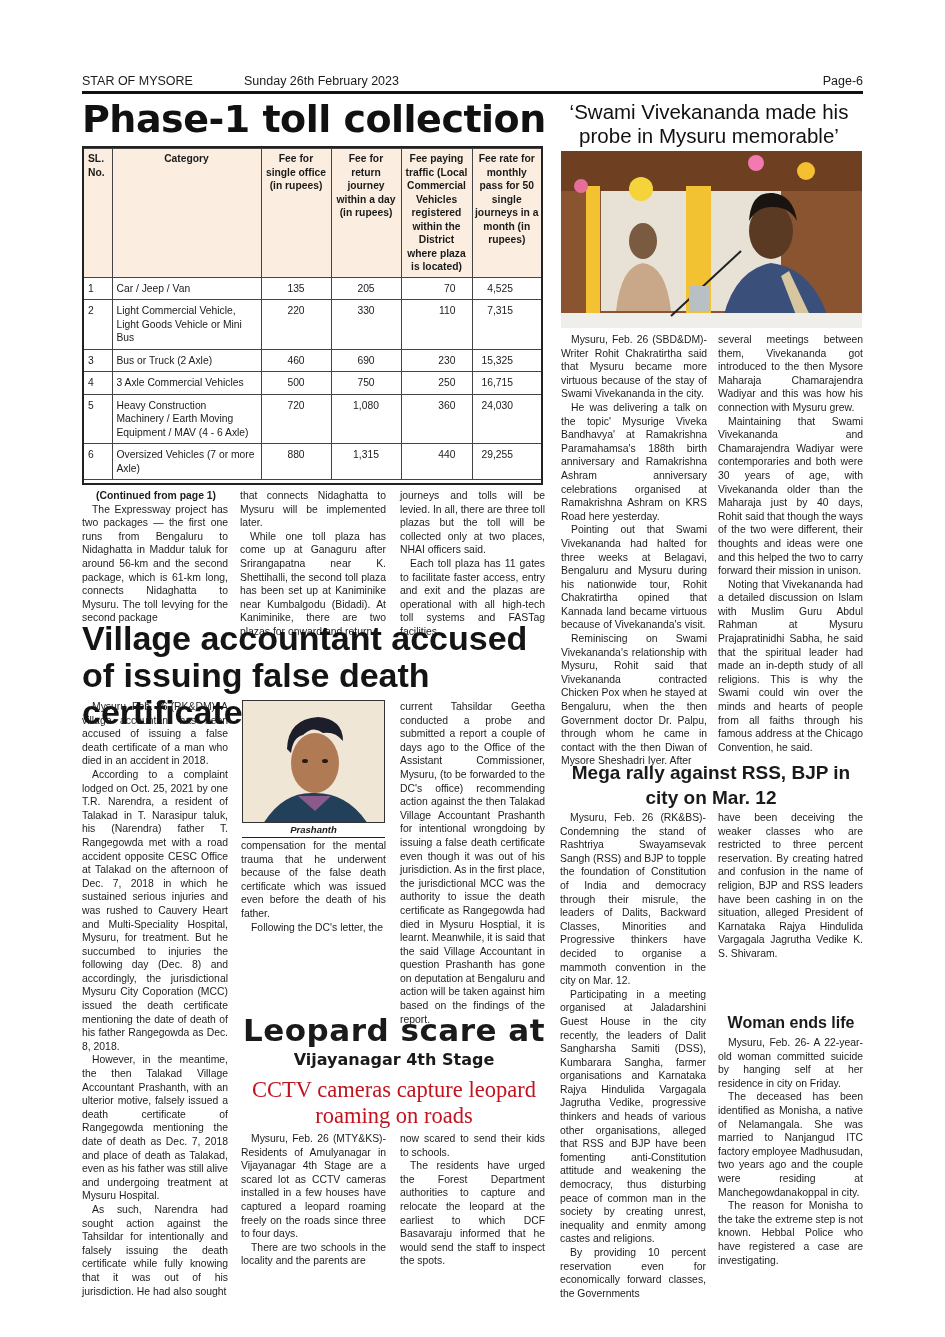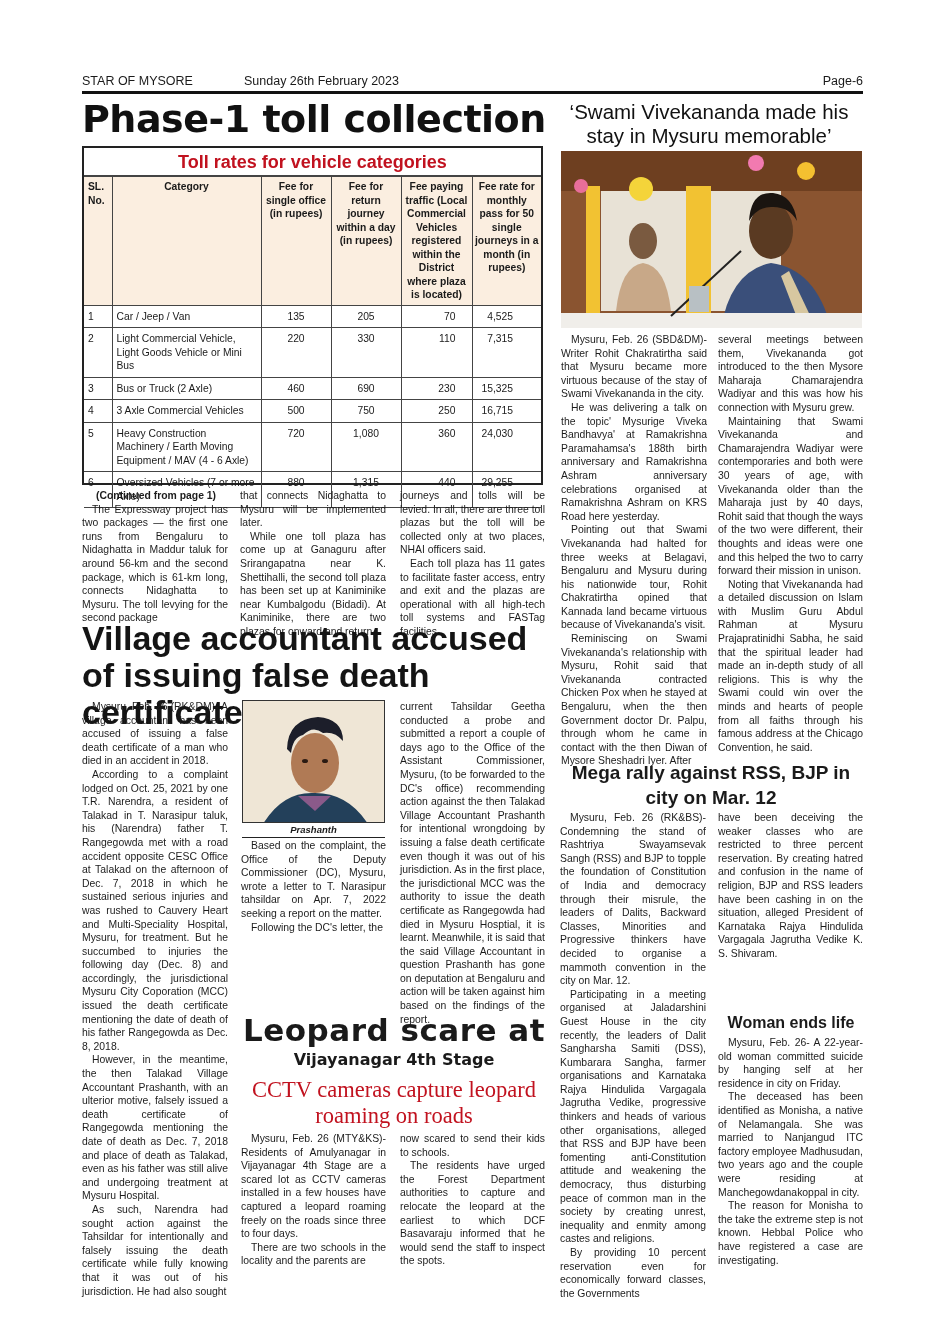--- a/index.html
+++ b/index.html
@@ -54,21 +54,20 @@
 <div class="masthead">
   <span class="paper">STAR OF MYSORE</span>
   <span class="date">Sunday 26th February 2023</span>
   <span class="page">Page-6</span>
 </div>
 <div class="rule"></div>
 
 <div class="h-toll">Phase-1 toll collection</div>
 
 <div class="toll-box">
-  <div class="toll-title">Toll rates for vehicle categories</div>
   <table class="toll">
     <colgroup>
       <col style="width:28px">
         <col style="width:149px">
         <col style="width:70px">
         <col style="width:70px">
         <col style="width:71px">
         <col>
     </colgroup>
     <thead>
@@ -163,41 +162,41 @@
     <path d="M55 95 L72 110 L88 95 Z" fill="#8a5a8a"></path>
     <ellipse cx="72" cy="62" rx="24" ry="30" fill="#b07a55"></ellipse>
     <path d="M44 48 Q45 18 75 16 Q100 18 100 40 Q92 30 80 32 Q70 24 60 34 Q50 36 48 52 Z" fill="#1c1e2a"></path>
     <ellipse cx="62" cy="60" rx="3" ry="2" fill="#2a1a12"></ellipse>
     <ellipse cx="82" cy="60" rx="3" ry="2" fill="#2a1a12"></ellipse>
   </svg>
 </div>
 <div class="caption">Prashanth</div>
 
 <div class="col" style="left:241px; top:839px; width:145px;">
-  <p>Based on the complaint, the Office of the Deputy Commissioner (DC), Mysuru, wrote a letter to T. Narasipur tahsildar on Apr. 7, 2022 seeking a report on the matter.</p>
+  <p class="noind">compensation for the mental trauma that he underwent because of the false death certificate which was issued even before the death of his father.</p>
   <p>Following the DC's letter, the</p>
 </div>
 <div class="col" style="left:400px; top:700px; width:145px;">
   <p class="noind">current Tahsildar Geetha conducted a probe and submitted a report a couple of days ago to the Office of the Assistant Commissioner, Mysuru, (to be forwarded to the DC's office) recommending action against the then Talakad Village Accountant Prashanth for intentional wrongdoing by issuing a false death certificate even though it was out of his jurisdiction. As in the first place, the jurisdictional MCC was the authority to issue the death certificate as Rangegowda had died in Mysuru Hosptial, it is learnt. Meanwhile, it is said that the said Village Accountant in question Prashanth has gone on deputation at Bengaluru and action will be taken against him based on the findings of the report.</p>
 </div>
 
 <div class="h-leopard1">Leopard scare at</div>
 <div class="h-leopard2">Vijayanagar 4th Stage</div>
 <div class="h-leopard3">CCTV cameras capture leopard roaming on roads</div>
 
 <div class="col" style="left:241px; top:1132px; width:145px;">
   <p>Mysuru, Feb. 26 (MTY&amp;KS)- Residents of Amulyanagar in Vijayanagar 4th Stage are a scared lot as CCTV cameras installed in a few houses have captured a leopard roaming freely on the roads since three to four days.</p>
   <p>There are two schools in the locality and the parents are</p>
 </div>
 <div class="col" style="left:400px; top:1132px; width:145px;">
   <p class="noind">now scared to send their kids to schools.</p>
   <p>The residents have urged the Forest Department authorities to capture and relocate the leopard at the earliest to which DCF Basavaraju informed that he would send the staff to inspect the spots.</p>
 </div>
 
-<div class="h-swami">‘Swami Vivekananda made his stay in Mysuru memorable’</div>
+<div class="h-swami">‘Swami Vivekananda made his probe in Mysuru memorable’</div>
 <div class="photo-swami">
   <svg width="301" height="177" viewBox="0 0 301 177">
     <rect width="301" height="177" fill="#8a5430"></rect>
     <rect x="0" y="0" width="301" height="40" fill="#6e3f20"></rect>
     <rect x="40" y="40" width="85" height="120" fill="#e8e2d6"></rect>
     <rect x="150" y="40" width="70" height="120" fill="#e8e2d6"></rect>
     <rect x="25" y="35" width="14" height="130" fill="#f2c232"></rect>
     <rect x="125" y="35" width="14" height="130" fill="#f2c232"></rect>
     <rect x="138" y="35" width="12" height="130" fill="#f2c232"></rect>
     <circle cx="80" cy="38" r="12" fill="#f4d43a"></circle>

